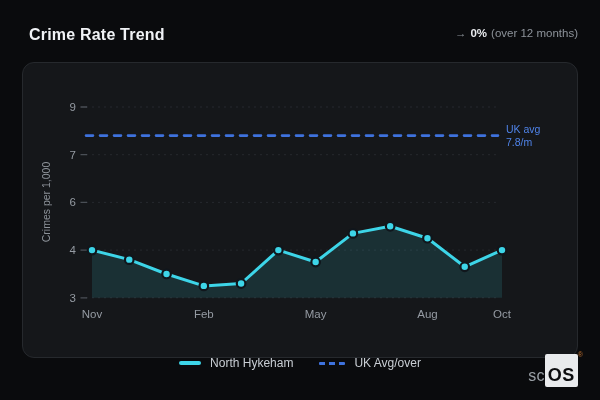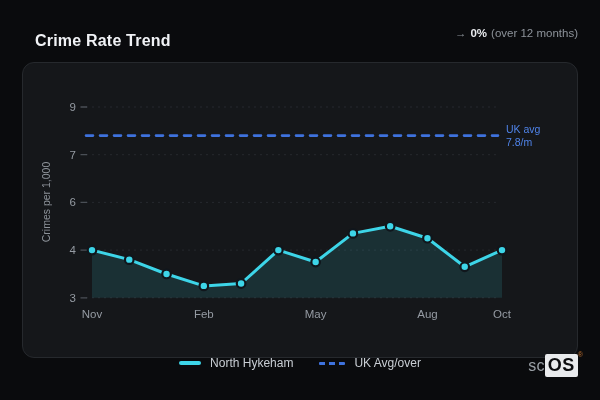--- a/index.html
+++ b/index.html
@@ -1,21 +1,21 @@
 <!DOCTYPE html>
 <html style="--cyan: #3dd5e8; --blue: #3e72dd;"><head>
 <meta charset="utf-8">
 <style>
   html,body{margin:0;padding:0;background:#060708;}
   .page{
     position:relative;width:600px;height:400px;background:#0a0b0d;
     font-family:"Liberation Sans","DejaVu Sans",sans-serif;overflow:hidden;
   }
   .title{
-    position:absolute;left:25px;top:22px;margin:10px;
+    position:absolute;left:25px;top:22px;margin:4px;
     font-size:16px;font-weight:bold;color:#f0f2f5;letter-spacing:.2px;
   }
   .trend{
     position:absolute;right:22px;top:27px;font-size:11.5px;color:#8d939a;
     display:flex;align-items:baseline;gap:4px;white-space:nowrap;
   }
   .trend .pct{color:#e9ebee;font-weight:bold;}
   .card{
     position:absolute;left:22px;top:62px;width:556px;height:296px;
     background:#15171a;border:1px solid #26292d;border-radius:12px;
@@ -33,21 +33,21 @@
     width:26px;height:3px;border-radius:1px;
     background:repeating-linear-gradient(90deg,var(--blue,#3e72dd) 0 6px,transparent 6px 10px);
   }
   .logo{
     position:absolute;right:17px;top:354px;display:flex;align-items:baseline;
     line-height:1;user-select:none;
   }
   .logo .sc{font-size:16px;color:#9aa0a6;letter-spacing:.3px;}
   .logo .os{
     font-size:18px;font-weight:bold;color:#0c0d0f;background:#e9ebed;
-    padding:2px 3px 3px 3px;border-radius:2px;letter-spacing:.5px;
+    padding:12px 3px 3px 3px;border-radius:2px;letter-spacing:.5px;
   }
   .logo .reg{font-size:7px;color:#c2722f;align-self:flex-start;margin-top:-3px;}
 </style>
 </head>
 <body>
 
 <div class="page">
 
   <h1 class="title">Crime Rate Trend</h1>
 

